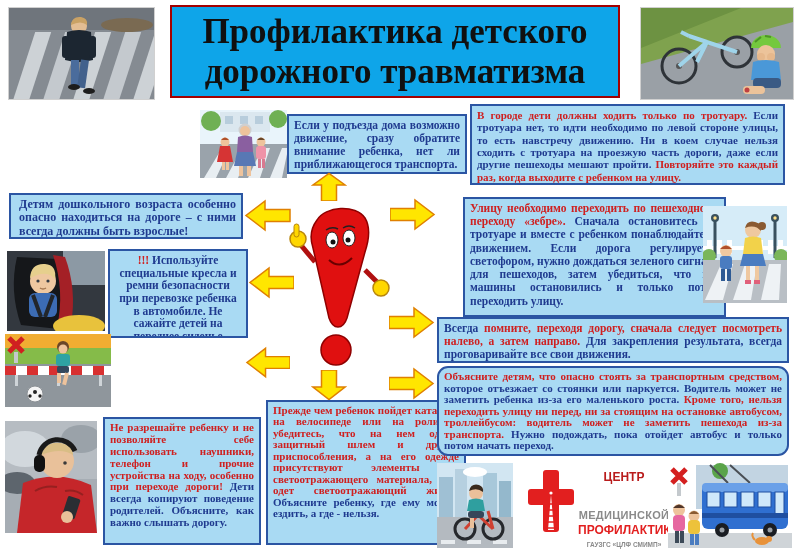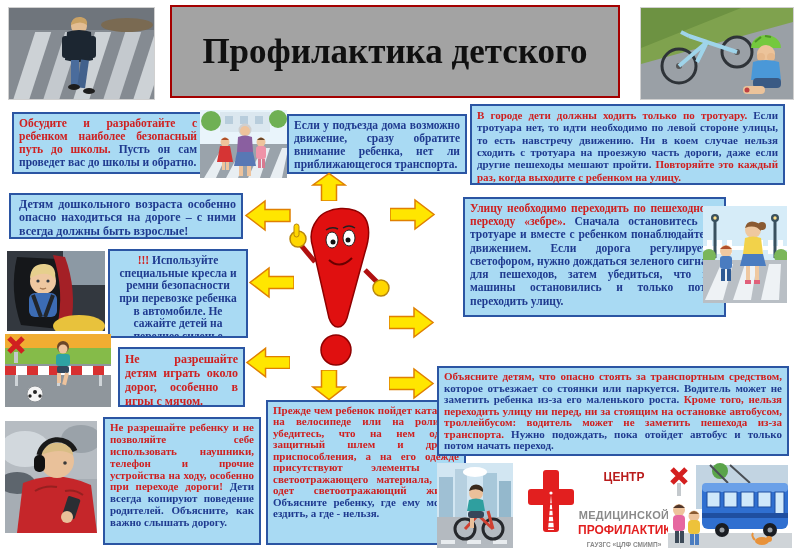--- a/index.html
+++ b/index.html
@@ -4,21 +4,21 @@
 <style>
   html,body{margin:0;padding:0;background:#e9e9e9;}
   #poster{position:relative;width:800px;height:551px;background:#ffffff;overflow:hidden;
           font-family:"Liberation Serif",serif;}
   .abs{position:absolute;}
   .box{position:absolute;background:#a9daf3;border:2px solid #2b55a3;box-sizing:border-box;
        padding:3px 5px;font-weight:bold;text-align:justify;line-height:1.12;color:#1f3a8f;overflow:hidden;}
   .box.center{text-align:center;}
   .t-red{color:#cf2020;}
   .t-blue{color:#1f3a8f;}
-  .title{position:absolute;left:170px;top:5px;width:450px;height:93px;background:#a3a3a3;
+  .title{position:absolute;left:170px;top:5px;width:450px;height:93px;background:#0ea5e9;
          border:2px solid #a40000;box-sizing:border-box;display:flex;flex-direction:column;
          justify-content:center;align-items:center;font-weight:bold;color:#101010;
          font-size:35px;line-height:1.12;text-align:center;}
   .img{position:absolute;overflow:hidden;}
   .img svg{display:block;}
   .arrow{position:absolute;}
   .logo-text{position:absolute;left:578px;top:470px;width:92px;text-align:center;
              font-family:"Liberation Sans",sans-serif;font-weight:bold;line-height:1.25;}
   .logo-text .l1{color:#b91c1c;font-size:12px;}
   .logo-text .l2{color:#8a8a8a;font-size:11px;letter-spacing:.3px;margin-top:24px;}
@@ -51,20 +51,21 @@
         <rect x="10" y="44" width="8" height="26" fill="#4a6c9c"></rect>
         <rect x="20" y="44" width="8" height="28" fill="#42618c" transform="rotate(8 24 44)"></rect>
         <ellipse cx="13" cy="71" rx="6" ry="3" fill="#1d1d1d"></ellipse>
         <ellipse cx="28" cy="75" rx="6" ry="3" fill="#1d1d1d"></ellipse>
       </g>
     </svg>
   </div>
 
   <div class="title">
     <div>Профилактика детского</div>
+    <div>дорожного травматизма</div>
   </div>
 
   <div class="img" style="left:640px;top:7px;width:152px;height:91px;border:1px solid #d0d0d0;">
     <svg width="152" height="91" viewBox="0 0 152 91">
       <rect width="152" height="91" fill="#9aa0a6"></rect>
       <polygon points="0,0 152,0 152,14 0,56" fill="#7fa24e"></polygon>
       <polygon points="0,0 100,0 0,40" fill="#6d9242"></polygon>
       <g stroke="#2e3338" stroke-width="3" fill="none">
         <circle cx="38" cy="58" r="17"></circle>
           <circle cx="96" cy="44" r="15"></circle>
@@ -79,23 +80,20 @@
         <circle cx="12" cy="25" r="4" fill="#e6b88c"></circle>
           <circle cx="22" cy="25" r="4" fill="#e6b88c"></circle>
         <path d="M4,30 Q17,26 30,30 L32,48 L2,48 Z" fill="#4a98d8"></path>
         <rect x="4" y="46" width="28" height="10" rx="4" fill="#3a5a84"></rect>
         <rect x="-6" y="54" width="22" height="8" rx="4" fill="#ecc39a"></rect>
         <circle cx="-2" cy="58" r="2.5" fill="#c04040"></circle>
       </g>
     </svg>
   </div>
 
-  <div class="box" style="left:12px;top:112px;width:192px;height:62px;font-size:11.5px;">
-    <span class="t-red">Обсудите и разработайте с ребенком наиболее безопасный путь до школы. </span><span class="t-blue">Пусть он сам проведет вас до школы и обратно.</span>
-  </div>
 
   <div class="img" style="left:200px;top:110px;width:87px;height:68px;">
     <svg width="87" height="68" viewBox="0 0 87 68">
       <rect width="87" height="68" fill="#e9f4fb"></rect>
       <rect x="20" y="2" width="50" height="20" fill="#dbe7ef"></rect>
       <rect x="25" y="6" width="8" height="8" fill="#b8cddc"></rect>
         <rect x="40" y="6" width="8" height="8" fill="#b8cddc"></rect>
         <rect x="55" y="6" width="8" height="8" fill="#b8cddc"></rect>
       <circle cx="11" cy="11" r="10" fill="#6fb054"></circle>
         <circle cx="78" cy="9" r="9" fill="#6fb054"></circle>
@@ -190,23 +188,20 @@
       <circle cx="30" cy="58" r="2" fill="#222"></circle>
         <circle cx="25" cy="62" r="1.7" fill="#222"></circle>
         <circle cx="35" cy="62" r="1.7" fill="#222"></circle>
       <g>
         <path d="M4,4 L18,18 M18,4 L4,18" stroke="#d02020" stroke-width="5"></path>
         <rect x="9" y="18" width="4" height="11" fill="#c4c9cd"></rect>
       </g>
     </svg>
   </div>
 
-  <div class="box" style="left:118px;top:347px;width:127px;height:60px;font-size:12px;line-height:1.18;">
-    <span class="t-red">Не разрешайте детям играть около дорог, особенно в игры с мячом.</span>
-  </div>
 
   <div class="img" style="left:5px;top:421px;width:92px;height:112px;">
     <svg width="92" height="112" viewBox="0 0 92 112">
       <rect width="92" height="112" fill="#b6bcc2"></rect>
       <ellipse cx="20" cy="28" rx="25" ry="18" fill="#d2d8dd"></ellipse>
       <ellipse cx="76" cy="18" rx="20" ry="14" fill="#9aa2a9"></ellipse>
       <rect y="58" width="92" height="54" fill="#a6adb4"></rect>
       <ellipse cx="12" cy="62" rx="18" ry="11" fill="#5d656d"></ellipse>
       <path d="M18,62 Q52,48 86,64 L92,112 L12,112 Z" fill="#c5262a"></path>
       <path d="M30,70 Q40,64 52,66 M60,70 Q70,68 78,74" stroke="#962020" stroke-width="2" fill="none"></path>
@@ -331,22 +326,25 @@
       <g transform="translate(16,40)">
         <circle cx="7" cy="5" r="6" fill="#efc8a0"></circle>
           <path d="M1,3 Q7,-4 13,3" fill="#b0502a"></path>
         <rect x="1" y="10" width="12" height="13" rx="3" fill="#4a7cc0"></rect>
         <rect x="2" y="23" width="4" height="12" fill="#2e5a94"></rect>
           <rect x="8" y="23" width="4" height="12" fill="#2e5a94"></rect>
       </g>
     </svg>
   </div>
 
-
-  <div class="box" style="left:437px;top:366px;width:352px;height:90px;font-size:11px;line-height:1.05;">
+  <div class="box" style="left:437px;top:317px;width:352px;height:46px;font-size:11.5px;">
+    <span class="t-blue">Всегда </span><span class="t-red">помните, переходя дорогу, сначала следует посмотреть налево, а затем направо. </span><span class="t-blue">Для закрепления результата, всегда проговаривайте все свои движения.</span>
+  </div>
+
+  <div class="box" style="left:437px;top:366px;width:352px;height:90px;font-size:11px;line-height:1.05;border-radius:11px;">
     <span class="t-red">Объясните детям, что опасно стоять за транспортным средством, </span><span class="t-blue">которое отъезжает со стоянки или паркуется. Водитель может не заметить ребенка из-за его маленького роста. </span><span class="t-red">Кроме того, нельзя переходить улицу ни перед, ни за стоящим на остановке автобусом, троллейбусом: водитель может не заметить пешехода из-за транспорта. </span><span class="t-blue">Нужно подождать, пока отойдет автобус и только потом начать переход.</span>
   </div>
 
   <div class="img" style="left:437px;top:463px;width:76px;height:85px;">
     <svg width="76" height="85" viewBox="0 0 76 85">
       <rect width="76" height="85" fill="#d2e6f2"></rect>
       <rect x="2" y="14" width="14" height="40" fill="#9fc0d4"></rect>
       <rect x="18" y="6" width="12" height="48" fill="#b6d0e0"></rect>
       <rect x="46" y="10" width="14" height="44" fill="#a8c8da"></rect>
       <rect x="62" y="18" width="12" height="36" fill="#94b8cc"></rect>

